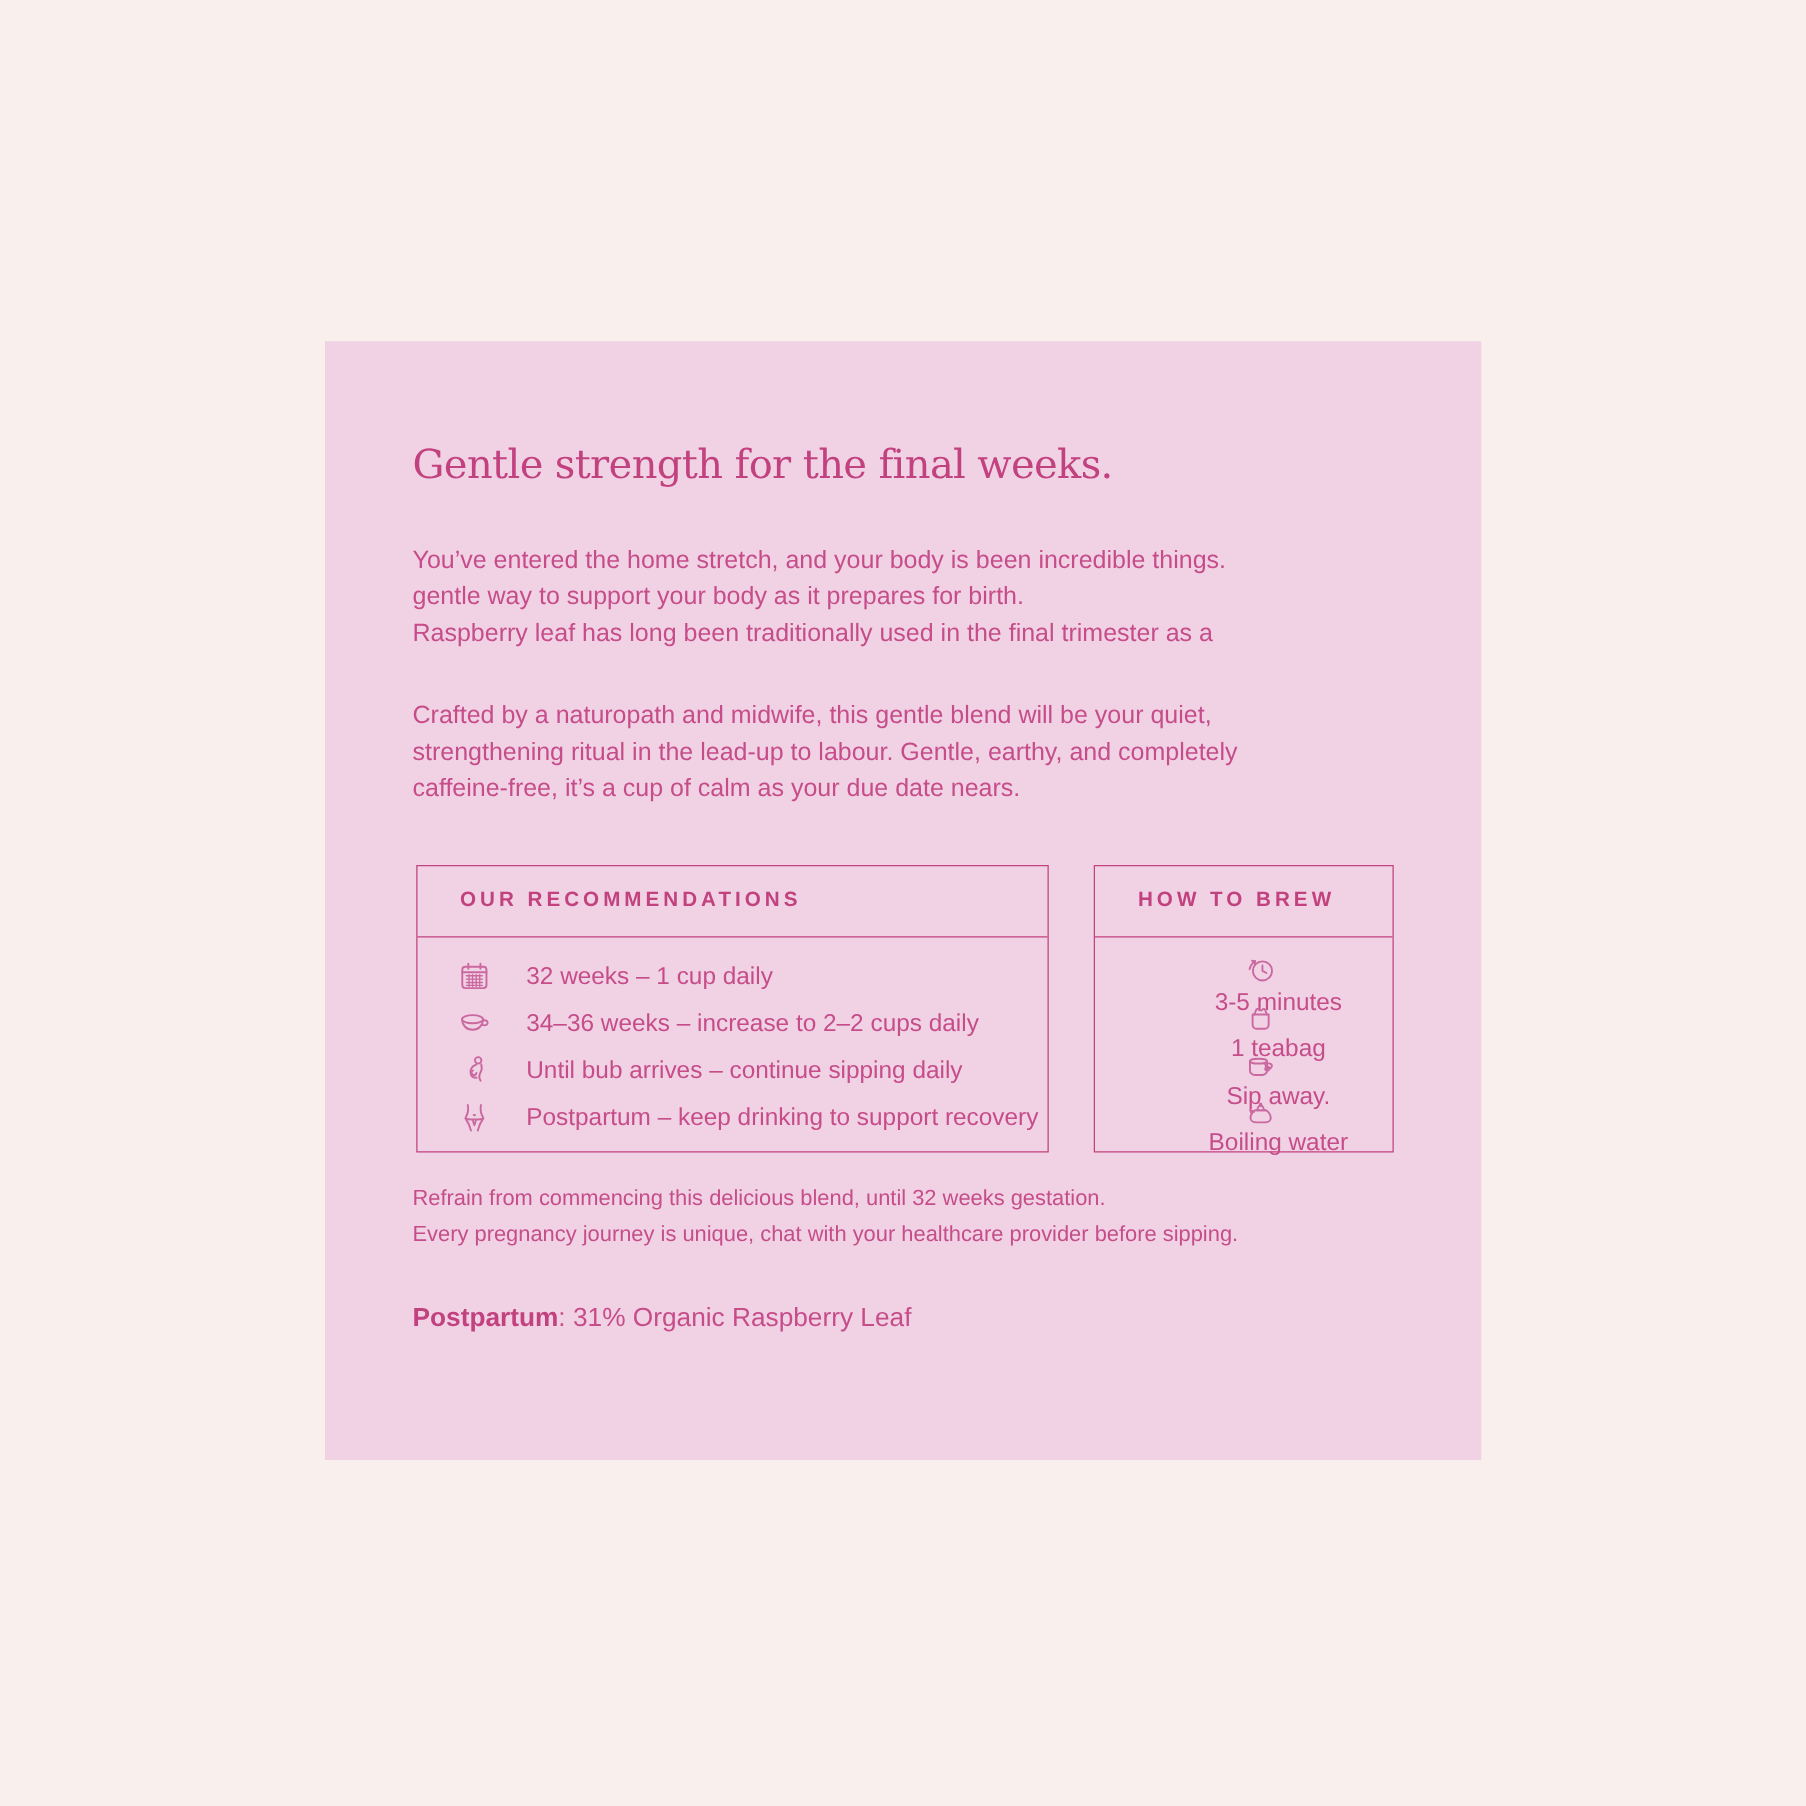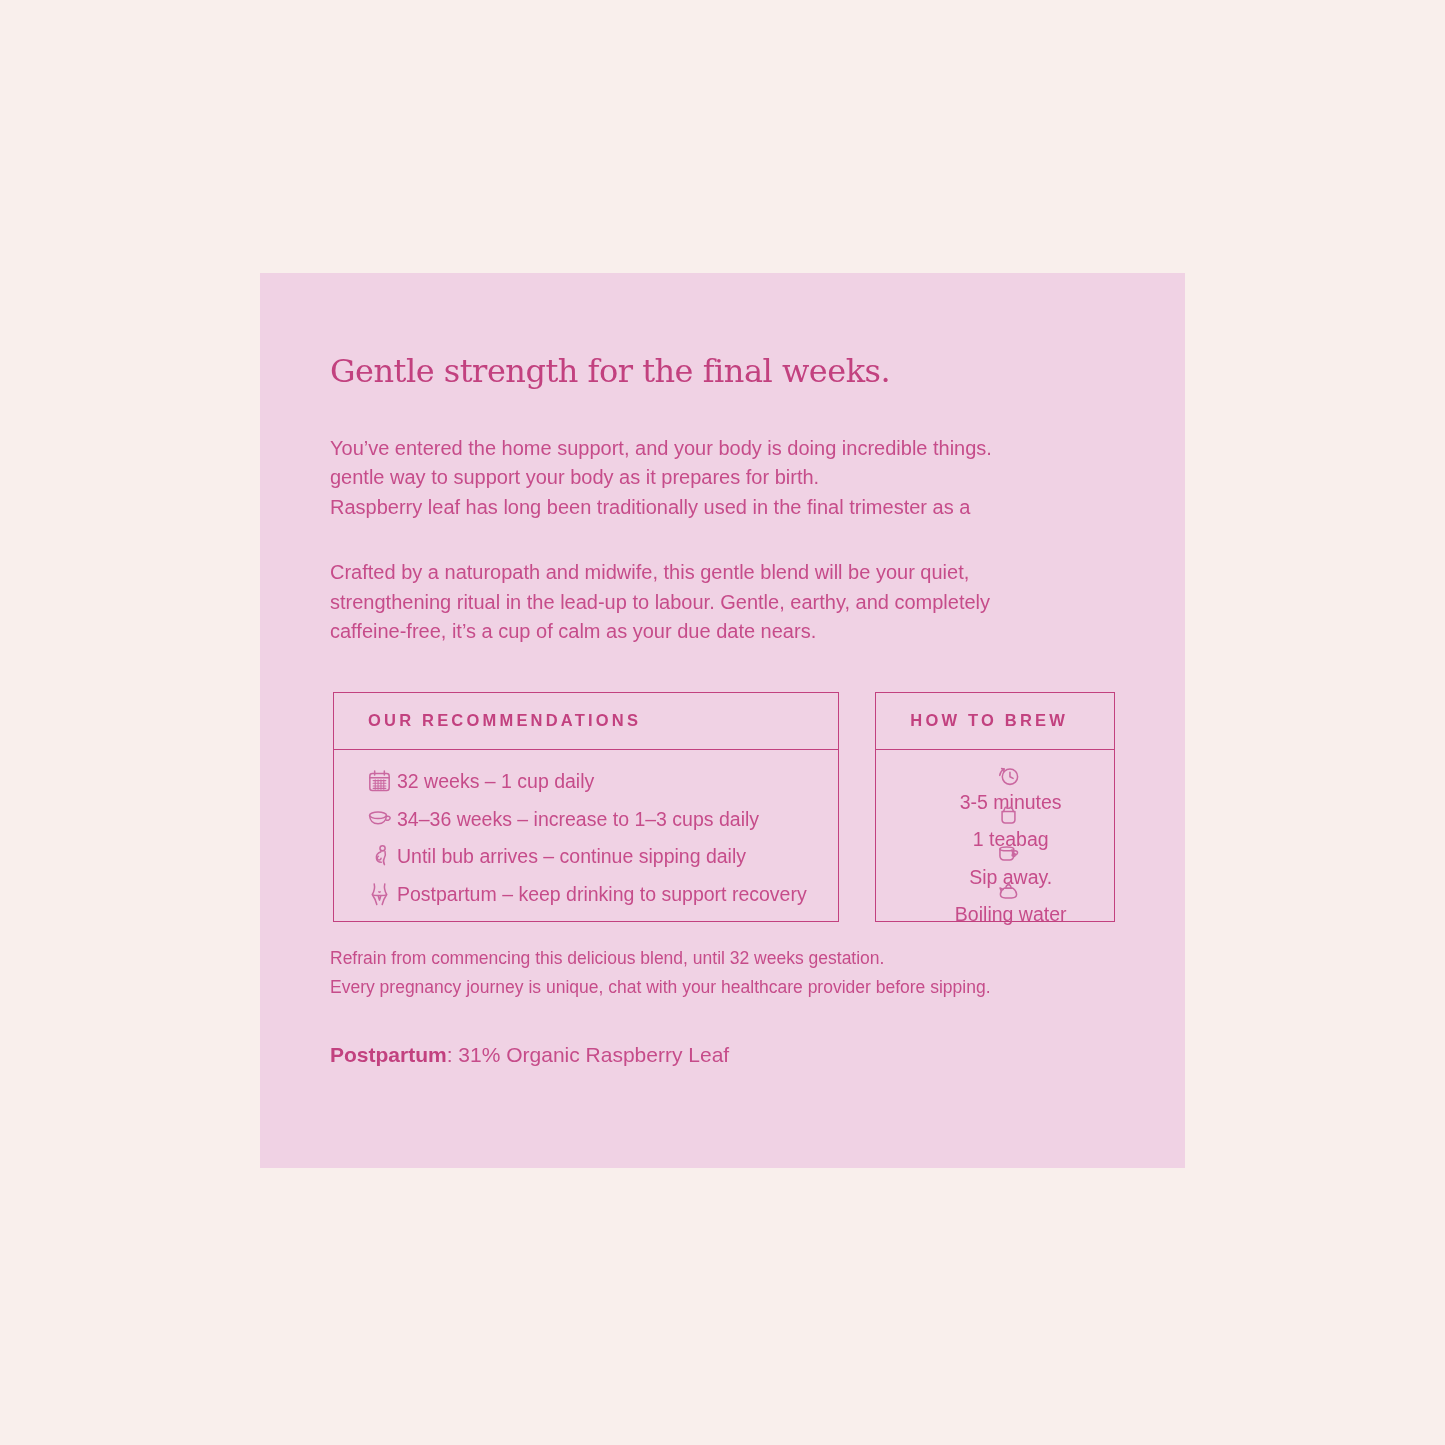--- a/index.html
+++ b/index.html
@@ -87,21 +87,21 @@
     fill:none;
     stroke:var(--icon-ink);
     stroke-width:1.35;
     stroke-linecap:round;
     stroke-linejoin:round;
   }
   .icon-cell svg .thin{stroke-width:0.95;}
   .item-text{
     color:var(--body-ink);
     font-size:19.5px;
-    margin-left:4px;
+    margin-left:28px;
     white-space:nowrap;
   }
   .disclaimer{
     margin-top:22px;
     color:var(--body-ink);
     font-size:17.5px;
     line-height:29px;
   }
   .ingredients{
     margin-top:41px;
@@ -113,21 +113,21 @@
 </style>
 </head>
 <body>
 
 <div class="card">
 
   <h1 class="title">Gentle strength for the final weeks.</h1>
 
   <div class="paragraph">
 
-  <div class="line">You’ve entered the home support, and your body is doing incredible things.</div>
+  <div class="line">You’ve entered the home stretch, and your body is been incredible things.</div>
       <div class="line">gentle way to support your body as it prepares for birth.</div>
       <div class="line">Raspberry leaf has long been traditionally used in the final trimester as a</div>
     </div>
 
   <div class="paragraph">
 
   <div class="line">Crafted by a naturopath and midwife, this gentle blend will be your quiet,</div>
       <div class="line">strengthening ritual in the lead-up to labour. Gentle, earthy, and completely</div>
       <div class="line">caffeine-free, it’s a cup of calm as your due date nears.</div>
     </div>
@@ -154,21 +154,21 @@
             <span class="item-text">32 weeks – 1 cup daily</span>
           </div>
           <div class="list-row">
             <span class="icon-cell">
               <svg viewBox="0 0 24 24">
                 <ellipse cx="10.7" cy="8.3" rx="7.5" ry="2.9"></ellipse>
                 <path d="M3.2 8.5c.2 4.1 2.9 7.3 7.5 7.3s7.3-3.2 7.5-7.3"></path>
                 <path d="M18.2 9.3c2.4-.7 3.7.7 3.1 2.1-.5 1.2-2.2 1.6-3.6 1"></path>
               </svg>
             </span>
-            <span class="item-text">34–36 weeks – increase to 1–3 cups daily</span>
+            <span class="item-text">34–36 weeks – increase to 2–2 cups daily</span>
           </div>
           <div class="list-row">
             <span class="icon-cell">
               <svg viewBox="0 0 24 24">
                 <circle cx="14.7" cy="4.7" r="2.3"></circle>
                 <path d="M16.9 7.5c.8 2.6.3 4.5-.8 6.4-.9 1.6-.8 3.3.3 5.3"></path>
                 <path d="M13.3 7.8c-2.9 1.1-4.4 3.4-4 5.9.3 2 2 3.4 4.3 3.4"></path>
                 <path d="M11 11.9a1.7 1.7 0 1 0 2.4 1.7"></path>
               </svg>
             </span>

